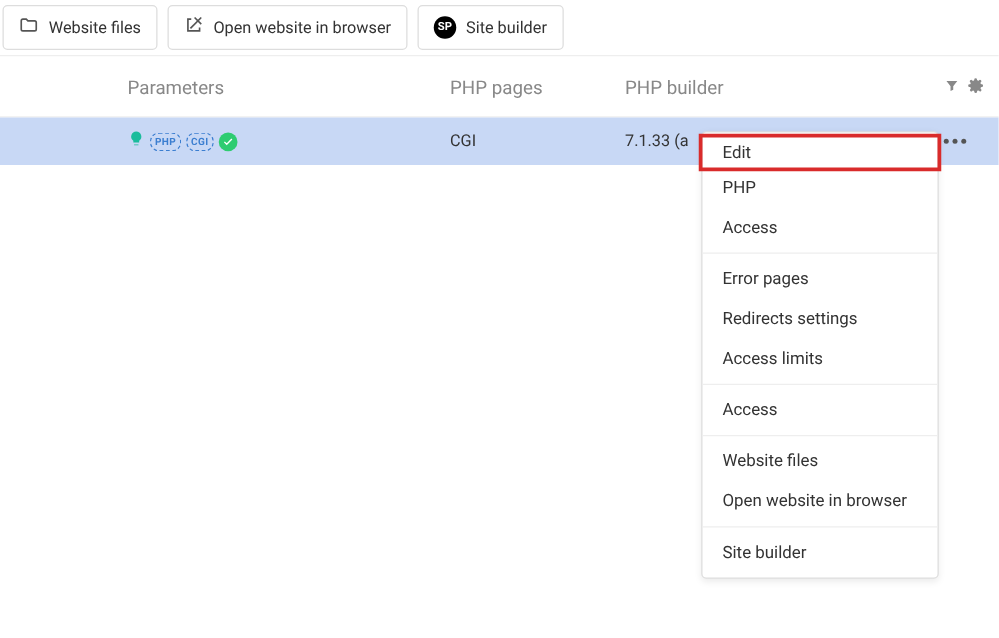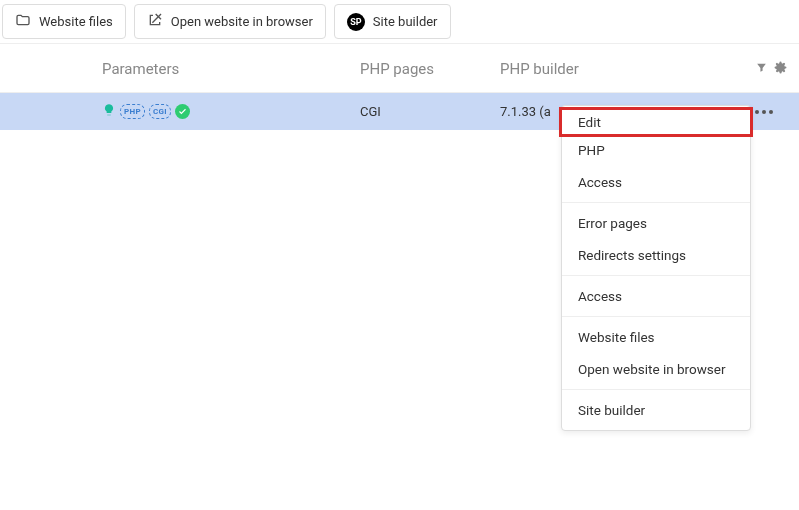--- a/index.html
+++ b/index.html
@@ -210,20 +210,21 @@
   </div>
 </div>
 
 <div class="context-menu">
   <div class="menu-item highlighted">Edit</div>
   <div class="menu-item">PHP</div>
   <div class="menu-item">Access</div>
   <div class="menu-divider"></div>
   <div class="menu-item">Error pages</div>
   <div class="menu-item">Redirects settings</div>
+  <div class="menu-item">Access limits</div>
   <div class="menu-divider"></div>
   <div class="menu-item">Access</div>
   <div class="menu-divider"></div>
   <div class="menu-item">Website files</div>
   <div class="menu-item">Open website in browser</div>
   <div class="menu-divider"></div>
   <div class="menu-item">Site builder</div>
 </div>
 
 </body></html>

